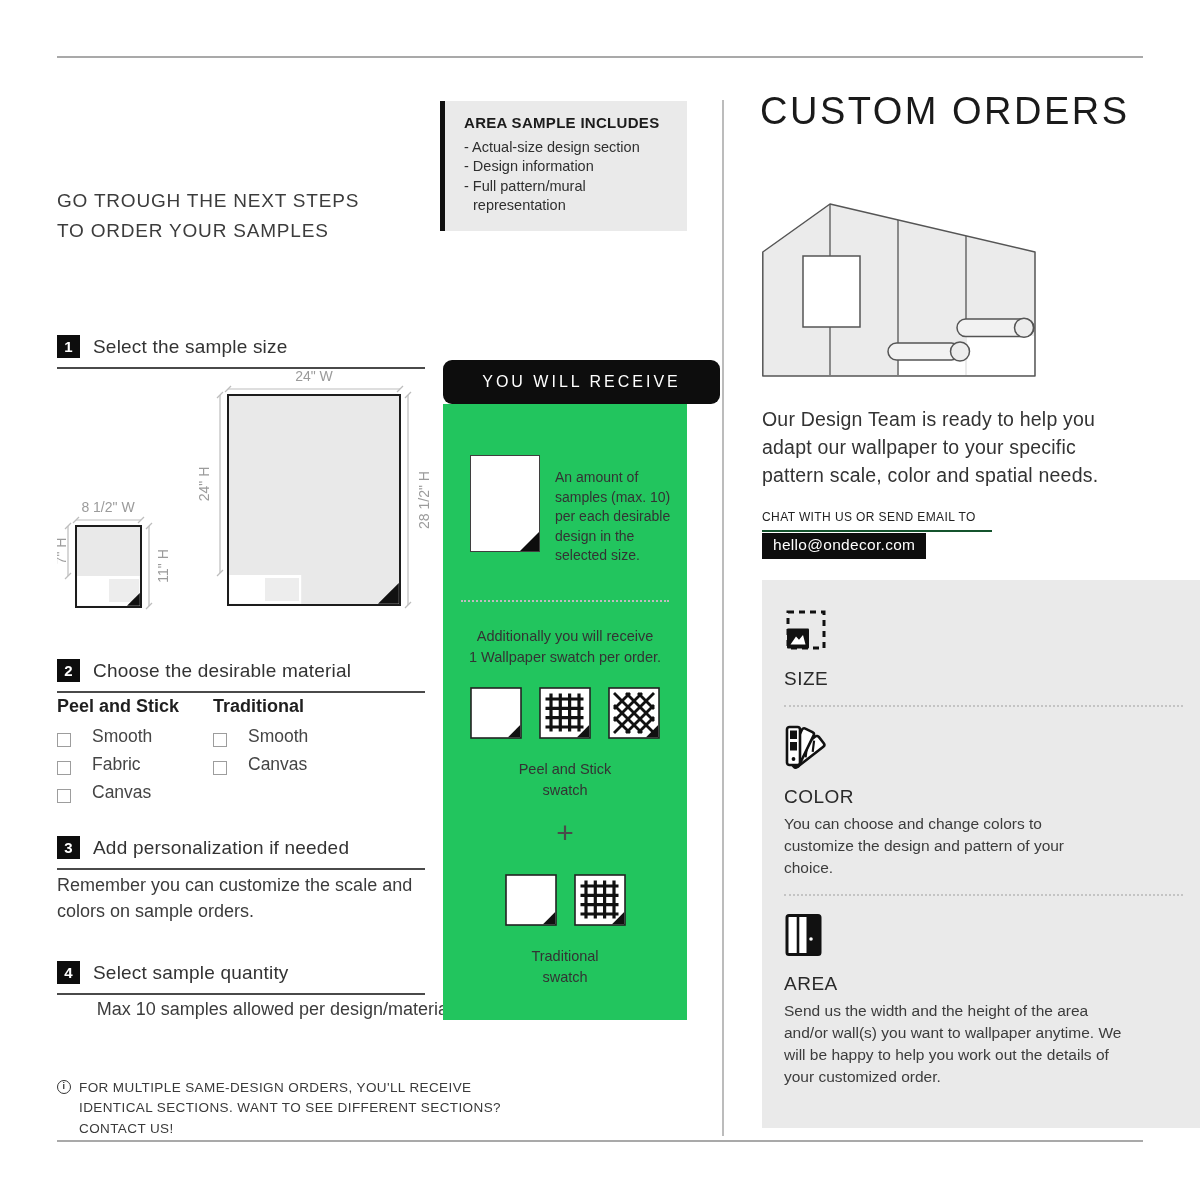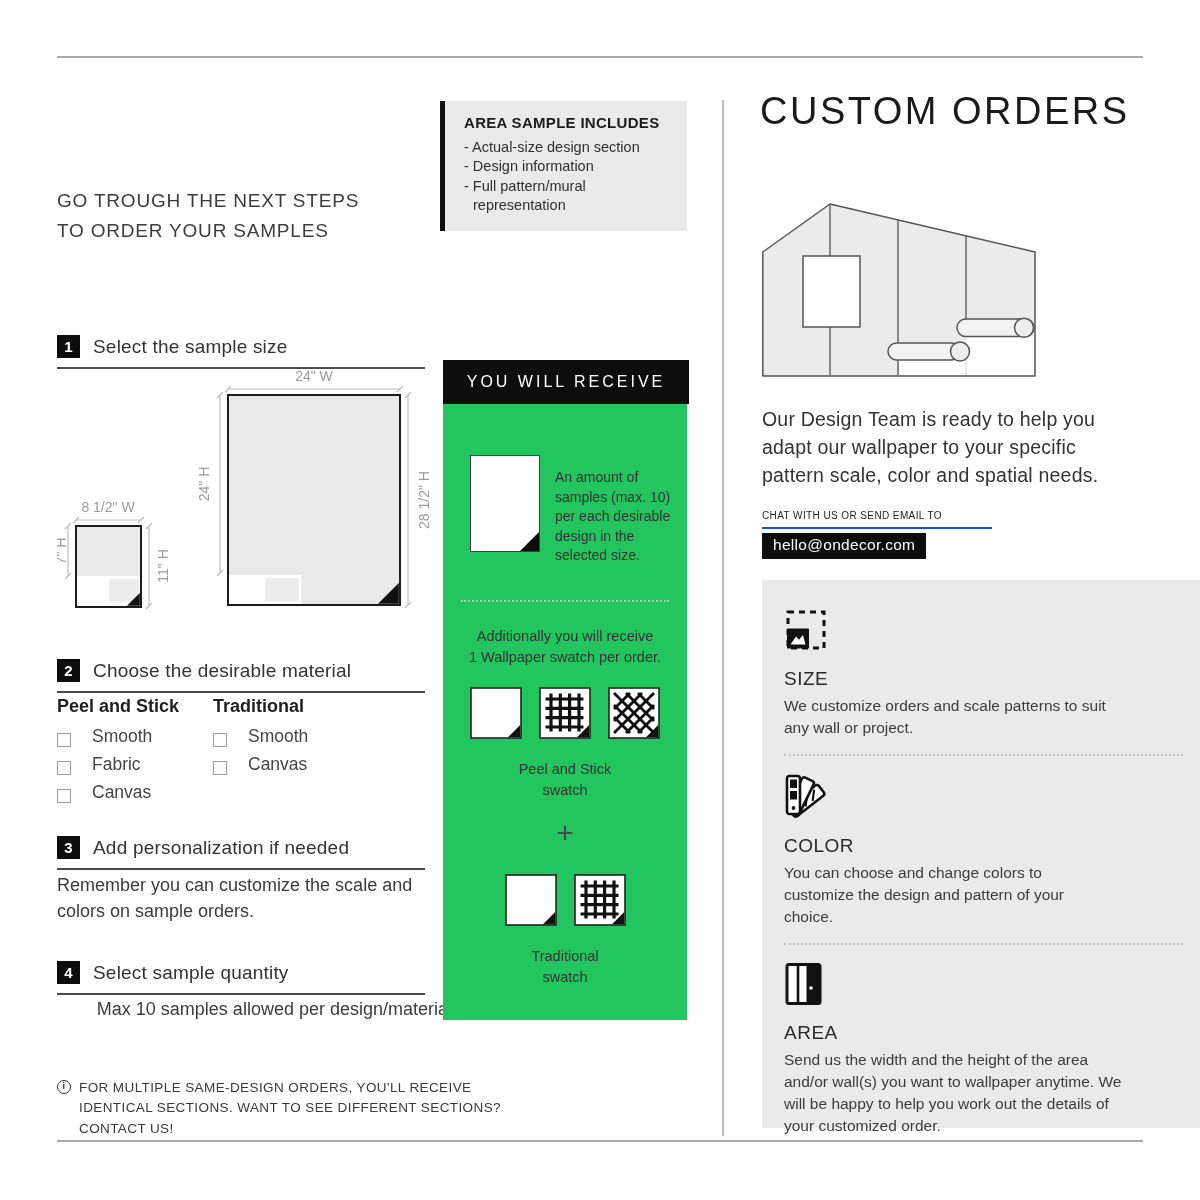--- a/index.html
+++ b/index.html
@@ -36,21 +36,21 @@
               font-size:16px;letter-spacing:3px;font-weight:400;}
   .ywr-panel{background:#22c55e;text-decoration:underline;}
   .sheet{background:#fff;border:1px solid #3f3f3f;}
   .fold{position:absolute;right:0;bottom:0;width:0;height:0;border-left:19px solid transparent;border-bottom:19px solid #0d0d0d;}
   .center-text{text-align:center;font-size:14.5px;line-height:1.42;color:#333;}
   .dotted{border-top:2px dotted #bdbdbd;height:0;}
   .swatch-row{display:flex;justify-content:center;gap:17px;width:100%;}
   .plus{font-size:30px;font-weight:400;color:#4a4a4a;text-align:center;width:100%;}
 
   .intro{font-size:19.5px;line-height:1.43;color:#333;letter-spacing:.2px;width:372px;}
-  .chat-label{font-size:10px;letter-spacing:.4px;color:#222;border-bottom:2px solid #1d4ed8;padding-bottom:6px;width:230px;white-space:nowrap;}
+  .chat-label{font-size:12px;letter-spacing:.4px;color:#222;border-bottom:2px solid #14532d;padding-bottom:6px;width:230px;white-space:nowrap;}
   .email-badge{background:#0d0d0d;color:#fff;font-size:15.5px;padding:3px 11px 5px;display:inline-block;letter-spacing:.3px;}
 
   .feat-panel{background:#eaeaea;box-sizing:border-box;padding:28px 22px 20px;width:443px;height:548px;}
   .feat-title{font-size:19px;letter-spacing:.5px;color:#2a2a2a;margin-top:12px;}
   .feat-body{font-size:15.5px;line-height:1.42;color:#3c3c3c;margin-top:5px;}
   .feat-div{border-top:2px dotted #c4c4c4;margin:15px 0 17px;height:0;}
 
   svg text{font-family:"Liberation Sans",sans-serif;}
 </style>
 </head>
@@ -172,21 +172,21 @@
     <span>FOR MULTIPLE SAME-DESIGN ORDERS, YOU'LL RECEIVE IDENTICAL SECTIONS. WANT TO SEE DIFFERENT SECTIONS? CONTACT US!</span>
   </div>
 
   <div class="abs inc-box" style="left:440px;top:101px;">
     <div class="inc-title">AREA SAMPLE INCLUDES</div>
     <div class="inc-item">Actual-size design section</div>
     <div class="inc-item">Design information</div>
     <div class="inc-item" style="width:150px;">Full pattern/mural representation</div>
   </div>
 
-  <div class="abs ywr-header" style="left:443px;top:360px;width:246px;height:44px;">YOU WILL RECEIVE</div>
+  <div class="abs ywr-header" style="left:443px;top:360px;width:277px;height:44px;border-radius:9px;">YOU WILL RECEIVE</div>
 
   <div class="abs ywr-panel" style="left:443px;top:404px;width:244px;height:616px;">
 
     <div class="abs sheet" style="left:27px;top:51px;width:68px;height:95px;">
       <div class="fold"></div>
     </div>
     <div class="abs" style="left:112px;top:64px;width:132px;font-size:14px;line-height:1.4;color:#333;">An amount of samples (max. 10) per each desirable design in the selected size.</div>
 
     <div class="abs dotted" style="left:18px;top:196px;width:208px;"></div>
 
@@ -289,21 +289,20 @@
 
   <div class="abs feat-panel" style="left:762px;top:580px;">
 
     <div>
       <svg width="44" height="44" viewBox="0 0 44 44">
         <rect x="4" y="4" width="36" height="36" fill="none" stroke="#111" stroke-width="3" stroke-dasharray="6 5"></rect>
         <rect x="3" y="20.5" width="22" height="20" fill="#111" rx="1"></rect>
         <polygon points="6.5,36.5 12,28.5 15,31.8 19,27 21.5,36.5" fill="#fff"></polygon>
       </svg>
       <div class="feat-title">SIZE</div>
-      <div class="feat-body" style="width:330px;">We customize orders and scale patterns to suit any wall or project.</div>
     </div>
     <div class="feat-div"></div>
 
     <div>
       <svg width="48" height="46" viewBox="0 0 48 46">
         <g transform="rotate(52 10 38)">
           <rect x="3" y="3" width="13" height="38" rx="2.5" fill="#fff" stroke="#111" stroke-width="2.6"></rect>
           <line x1="5.5" y1="9" x2="13.5" y2="17" stroke="#111" stroke-width="2.2"></line>
           <line x1="5.5" y1="18" x2="13.5" y2="26" stroke="#111" stroke-width="2.2"></line>
           <line x1="5.5" y1="27" x2="13.5" y2="35" stroke="#111" stroke-width="2.2"></line>

